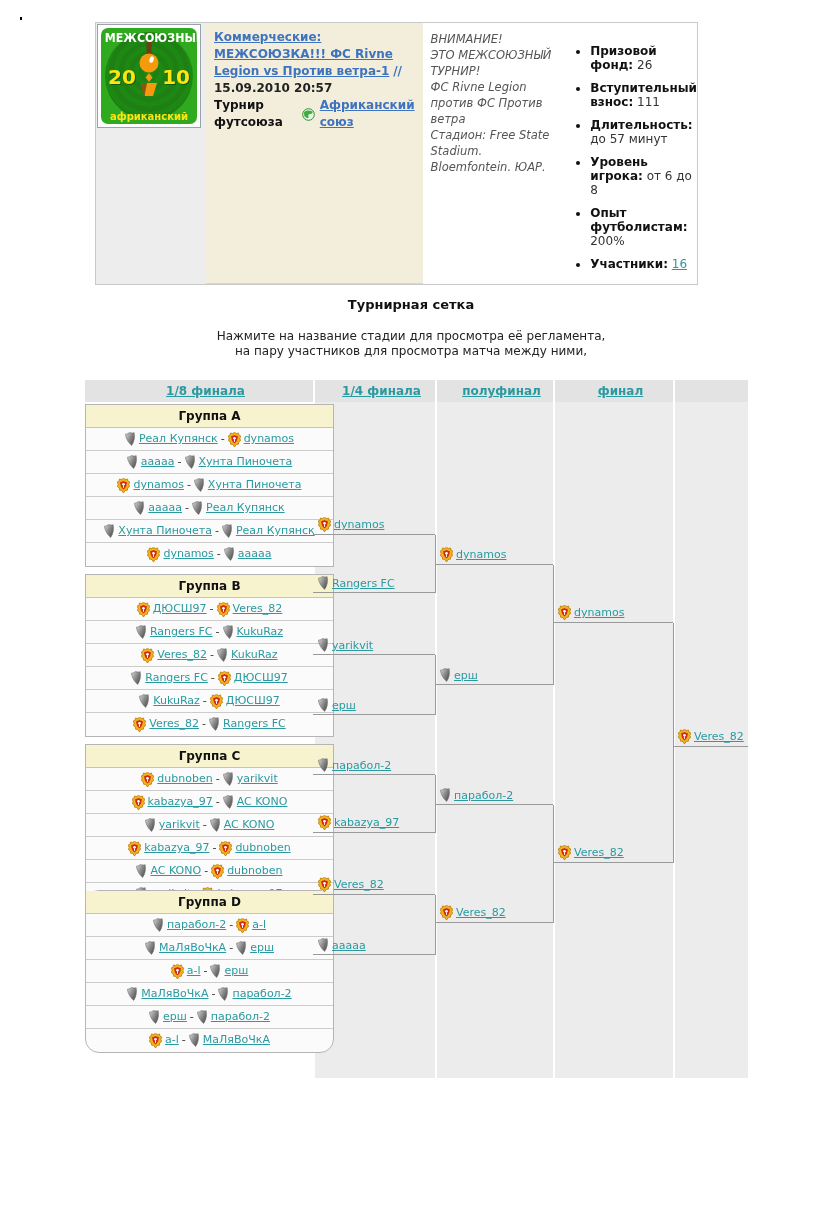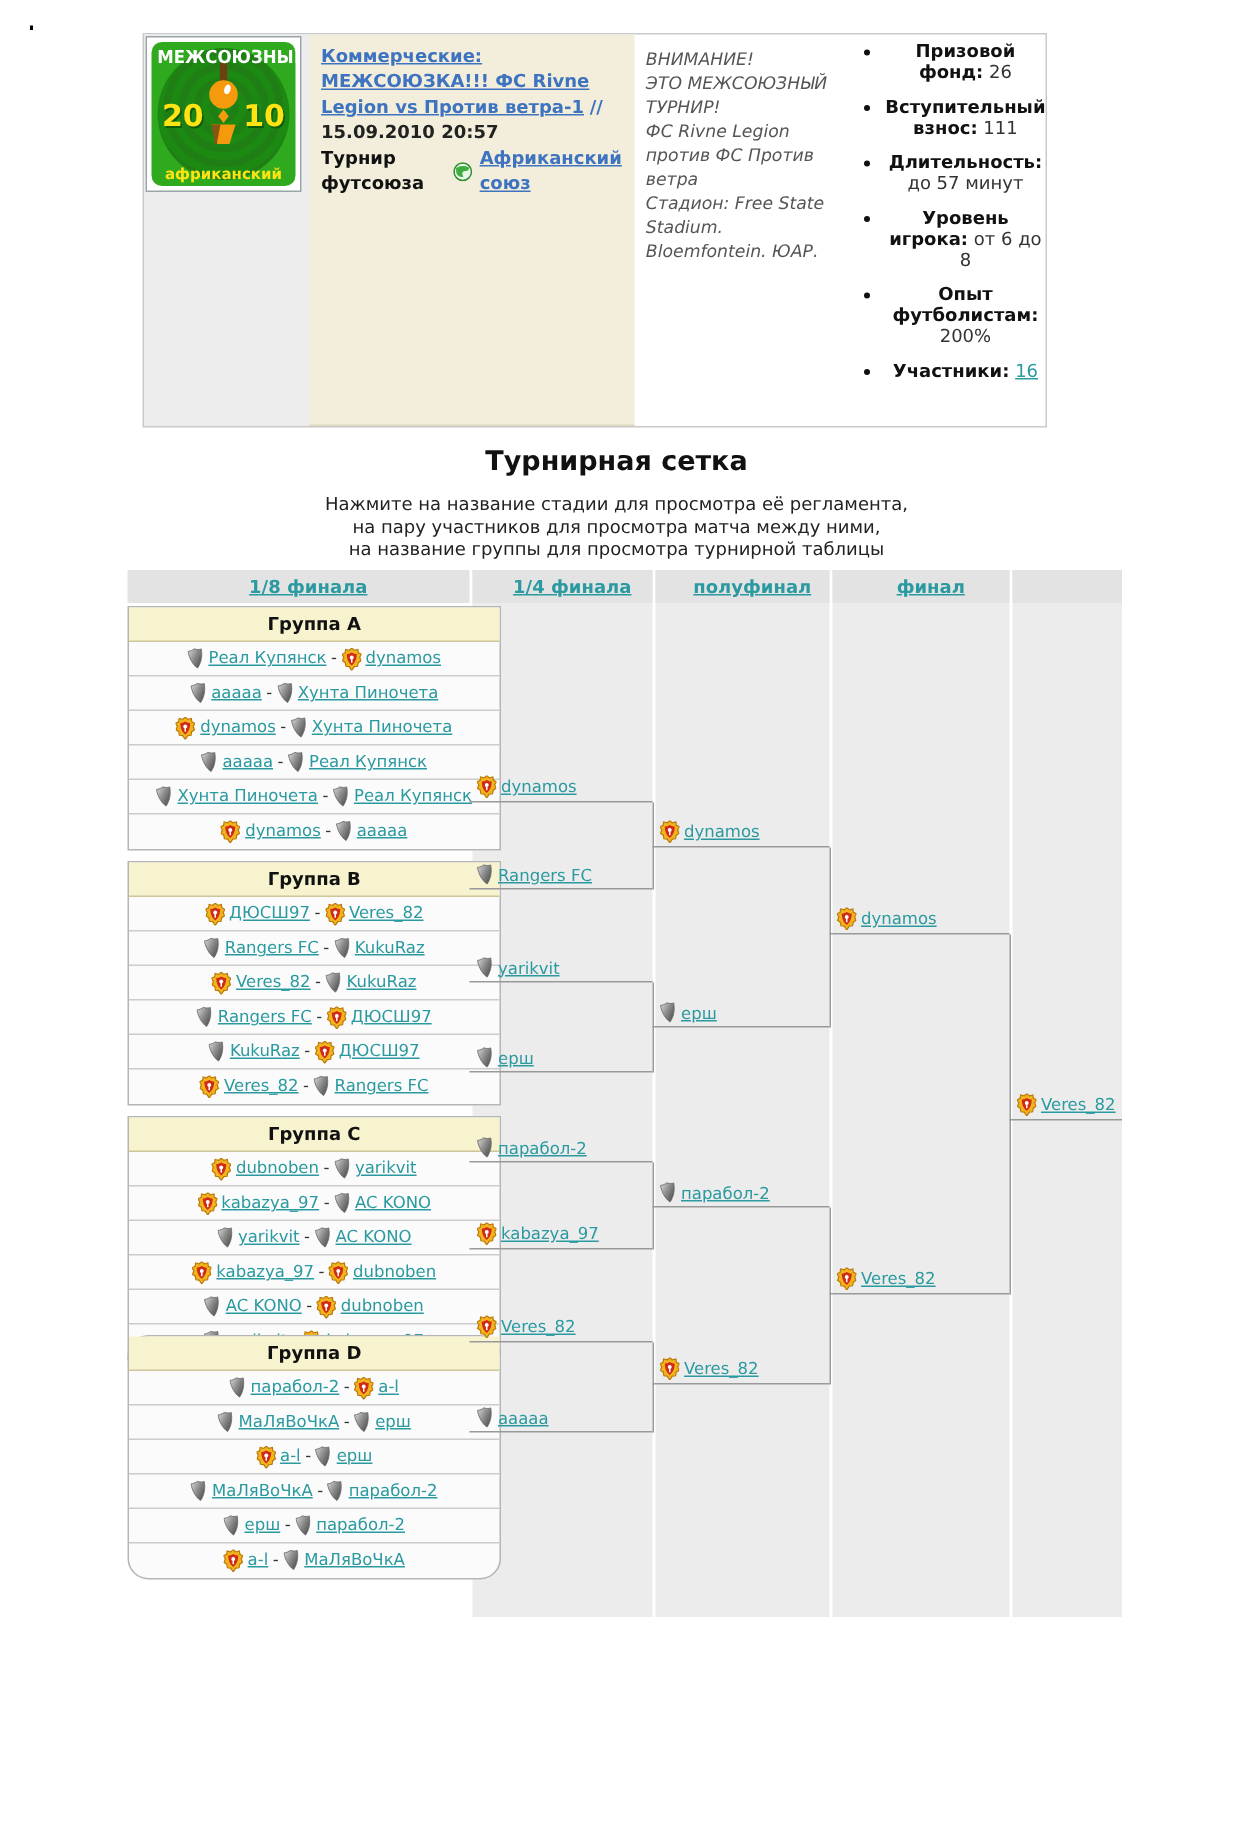--- a/index.html
+++ b/index.html
@@ -28,29 +28,29 @@
   .header-right{ flex:1; display:flex; flex-direction:row; }
   .title-block{ background:#f2eedb; border-bottom:1px solid #ddd8c0; padding:6px 8px 5px; font-size:12px; line-height:17px; }
   .title-link{ color:#3e73c0; font-weight:bold; text-decoration:underline; cursor:pointer; }
   .title-suffix{ color:#3e73c0; font-weight:bold; }
   .title-date{ color:#222; font-weight:bold; }
   .subtitle-row{ display:flex; align-items:center; gap:5px; font-weight:bold; color:#111; }
   .union-link{ color:#3e73c0; font-weight:bold; text-decoration:underline; cursor:pointer; }
   .globe{ display:inline-flex; }
 
   .notice{ padding:8px 8px 2px; font-style:italic; color:#555; font-size:11.5px; line-height:16px; }
-  .details{ margin:4px 0 0 30px; padding:0; font-size:12px; list-style:disc; color:#111;text-align:center; }
+  .details{ margin:21px 0 0 30px; padding:0; font-size:12px; list-style:disc; color:#111; }
   .details li{ margin-bottom:9px; }
   .details b{ font-weight:bold; }
   .details .plain-val{ color:#333; }
   .teal-link{ color:#2a9aa0; text-decoration:underline; cursor:pointer; }
 
   
   .section-title{ position:absolute; top:297px; left:0; width:100%; text-align:center;
-                  font-weight:bold; font-size:18px; color:#111; }
+                  font-weight:bold; font-size:13px; color:#111; }
   .instructions{ position:absolute; top:329px; left:0; width:100%; text-align:center;
                  font-size:12px; line-height:15px; color:#222; }
 
   
   .bracket{ position:absolute; left:85px; top:380px; width:663px; height:700px; font-size:11px; }
   .col-bg{ position:absolute; top:0; height:698px; background:#ececec; }
   .round-cell{ position:absolute; top:0; height:22px; background:#e3e3e3;
                display:flex; align-items:center; justify-content:center;padding-left:13px; }
   .round-link{ color:#2a9aa0; font-weight:bold; text-decoration:underline; font-size:12px; cursor:pointer; }
 
@@ -129,21 +129,20 @@
           <li><b>Опыт футболистам:</b> <span class="plain-val">200%</span></li>
           <li><b>Участники:</b> <a class="teal-link">16</a></li>
         </ul>
     </div>
   </div>
 
   <div class="section-title">Турнирная сетка</div>
   <div class="instructions" id="instructions">
       <div>Нажмите на название стадии для просмотра её регламента,</div>
       <div>на пару участников для просмотра матча между ними,</div>
-      <div>на название группы для просмотра турнирной таблицы</div>
     </div>
 
   <div class="bracket" id="bracket">
     <div id="colbgs">
         <div class="col-bg" style="left: 230px; width: 120px;"></div>
         <div class="col-bg" style="left: 352px; width: 116px;"></div>
         <div class="col-bg" style="left: 470px; width: 118px;"></div>
         <div class="col-bg" style="left: 590px; width: 73px;"></div>
       </div>
     <div id="roundHeaders">

